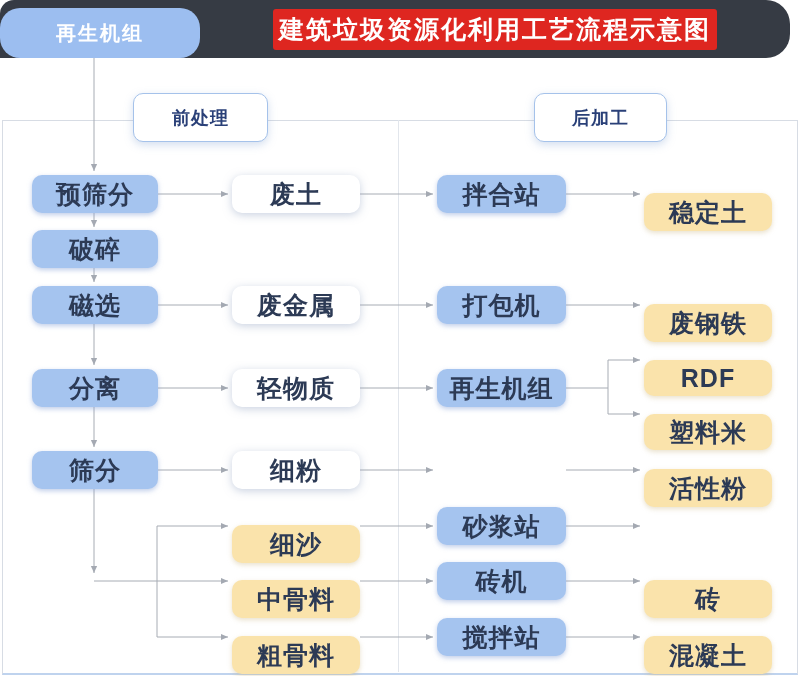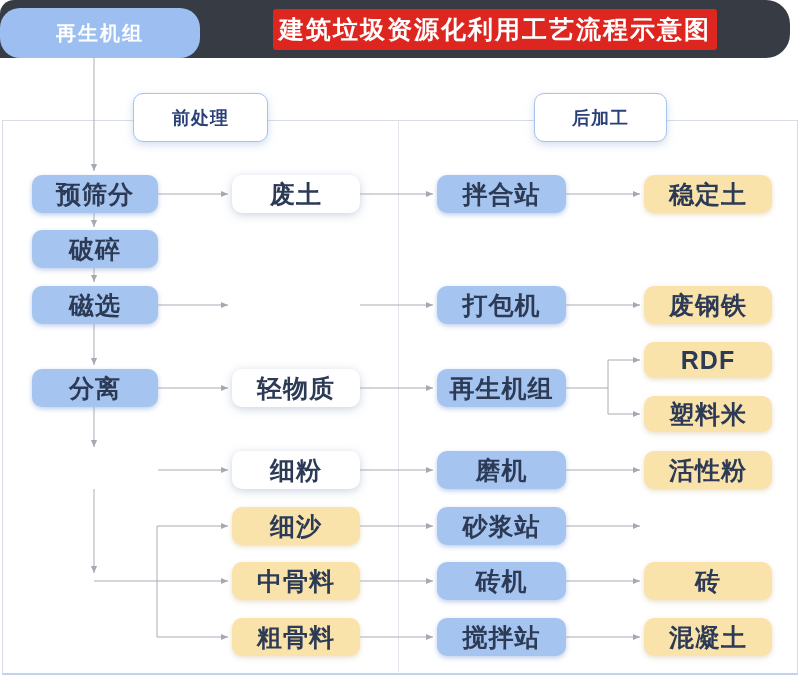--- a/index.html
+++ b/index.html
@@ -24,21 +24,21 @@
        border-radius:10px;box-shadow:0 3px 8px rgba(130,160,210,.35);display:flex;align-items:center;
        justify-content:center;font-size:18px;font-weight:bold;letter-spacing:1px;color:#2a4078;z-index:3;
        box-sizing:border-box;}
   .sec.pre{left:133px;width:135px;}
   .sec.post{left:534px;width:133px;}
   
   .node{position:absolute;height:38px;border-radius:10px;display:flex;align-items:center;
         justify-content:center;font-size:25px;font-weight:600;letter-spacing:1px;color:#2c3a55;z-index:2;}
   .blue{background:#a5c4ef;box-shadow:0 2px 5px rgba(140,165,215,.55);}
   .white{background:#ffffff;box-shadow:0 2px 8px rgba(150,165,195,.5);}
-  .yellow{background:#fae3ab;box-shadow:0 2px 5px rgba(200,180,130,.4);}
+  .yellow{background:#fae3ab;box-shadow:0 2px 5px rgba(200,180,130,.4);margin-top:18px;}
   .c1{left:32px;width:126px;}
   .c2{left:232px;width:128px;}
   .c3{left:437px;width:129px;}
   .c4{left:644px;width:128px;}
   svg.conn{position:absolute;left:0;top:0;z-index:1;}
 </style>
 </head>
 <body>
 
 <div class="stage">
@@ -94,32 +94,33 @@
       <path d="M608 360 V414"></path>
       <path d="M608 360 H640" marker-end="url(#ah)"></path>
       <path d="M608 414 H640" marker-end="url(#ah)"></path>
     </g>
   </svg>
 
   <div class="node blue c1" style="top:175px">预筛分</div>
   <div class="node blue c1" style="top:230px">破碎</div>
   <div class="node blue c1" style="top:286px">磁选</div>
   <div class="node blue c1" style="top:369px">分离</div>
+  <div class="node blue c1" style="top:451px">筛分</div>
 
   <div class="node white c2" style="top:175px">废土</div>
+  <div class="node white c2" style="top:286px">废金属</div>
   <div class="node white c2" style="top:369px">轻物质</div>
   <div class="node white c2" style="top:451px">细粉</div>
   <div class="node yellow c2" style="top:507px">细沙</div>
   <div class="node yellow c2" style="top:562px">中骨料</div>
   <div class="node yellow c2" style="top:618px">粗骨料</div>
 
   <div class="node blue c3" style="top:175px">拌合站</div>
   <div class="node blue c3" style="top:286px">打包机</div>
   <div class="node blue c3" style="top:369px">再生机组</div>
-  <div class="node blue c3" style="top:451px">磨机</div>
   <div class="node blue c3" style="top:507px">砂浆站</div>
   <div class="node blue c3" style="top:562px">砖机</div>
   <div class="node blue c3" style="top:618px">搅拌站</div>
 
   <div class="node yellow c4" style="top:175px">稳定土</div>
   <div class="node yellow c4" style="top:286px">废钢铁</div>
   <div class="node yellow c4" style="top:342px;height:36px">RDF</div>
   <div class="node yellow c4" style="top:396px;height:36px">塑料米</div>
   <div class="node yellow c4" style="top:451px">活性粉</div>
   <div class="node yellow c4" style="top:562px">砖</div>

